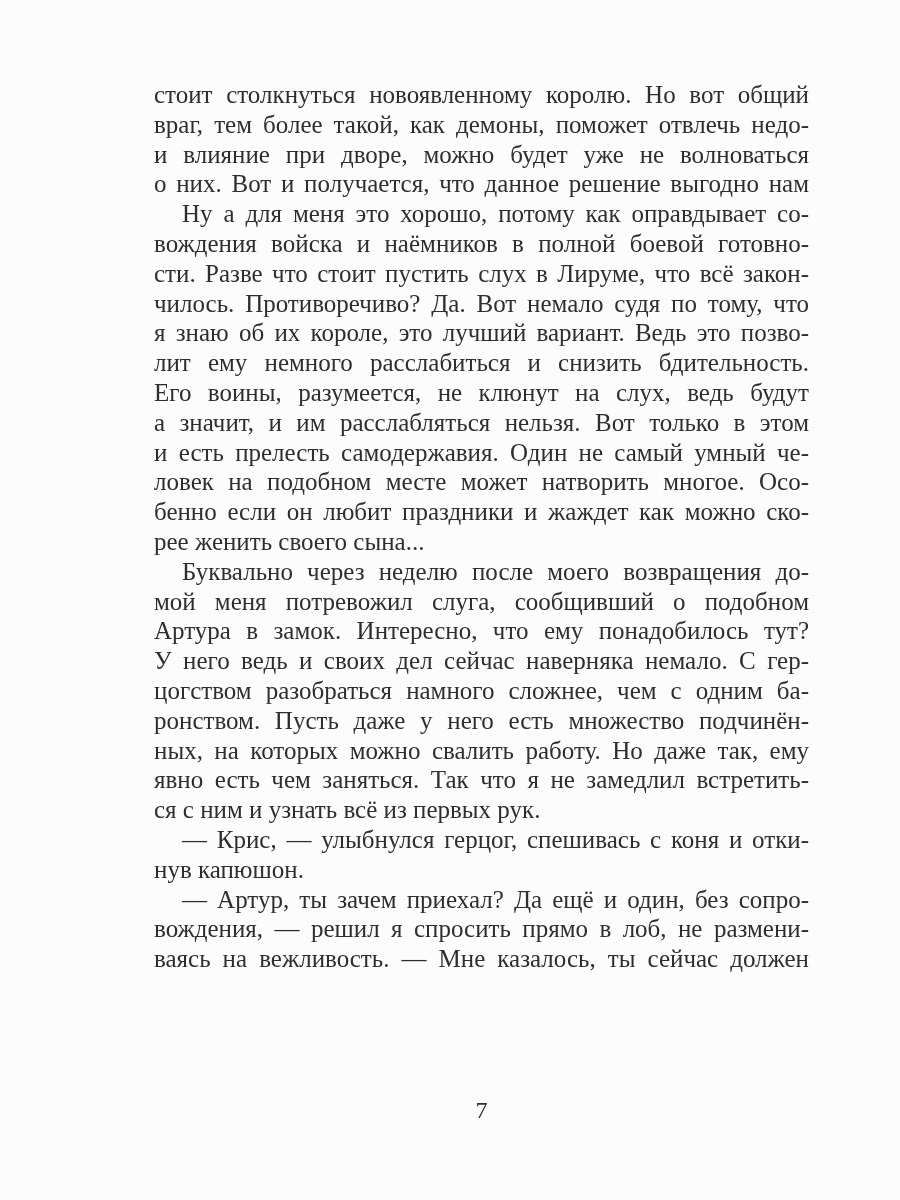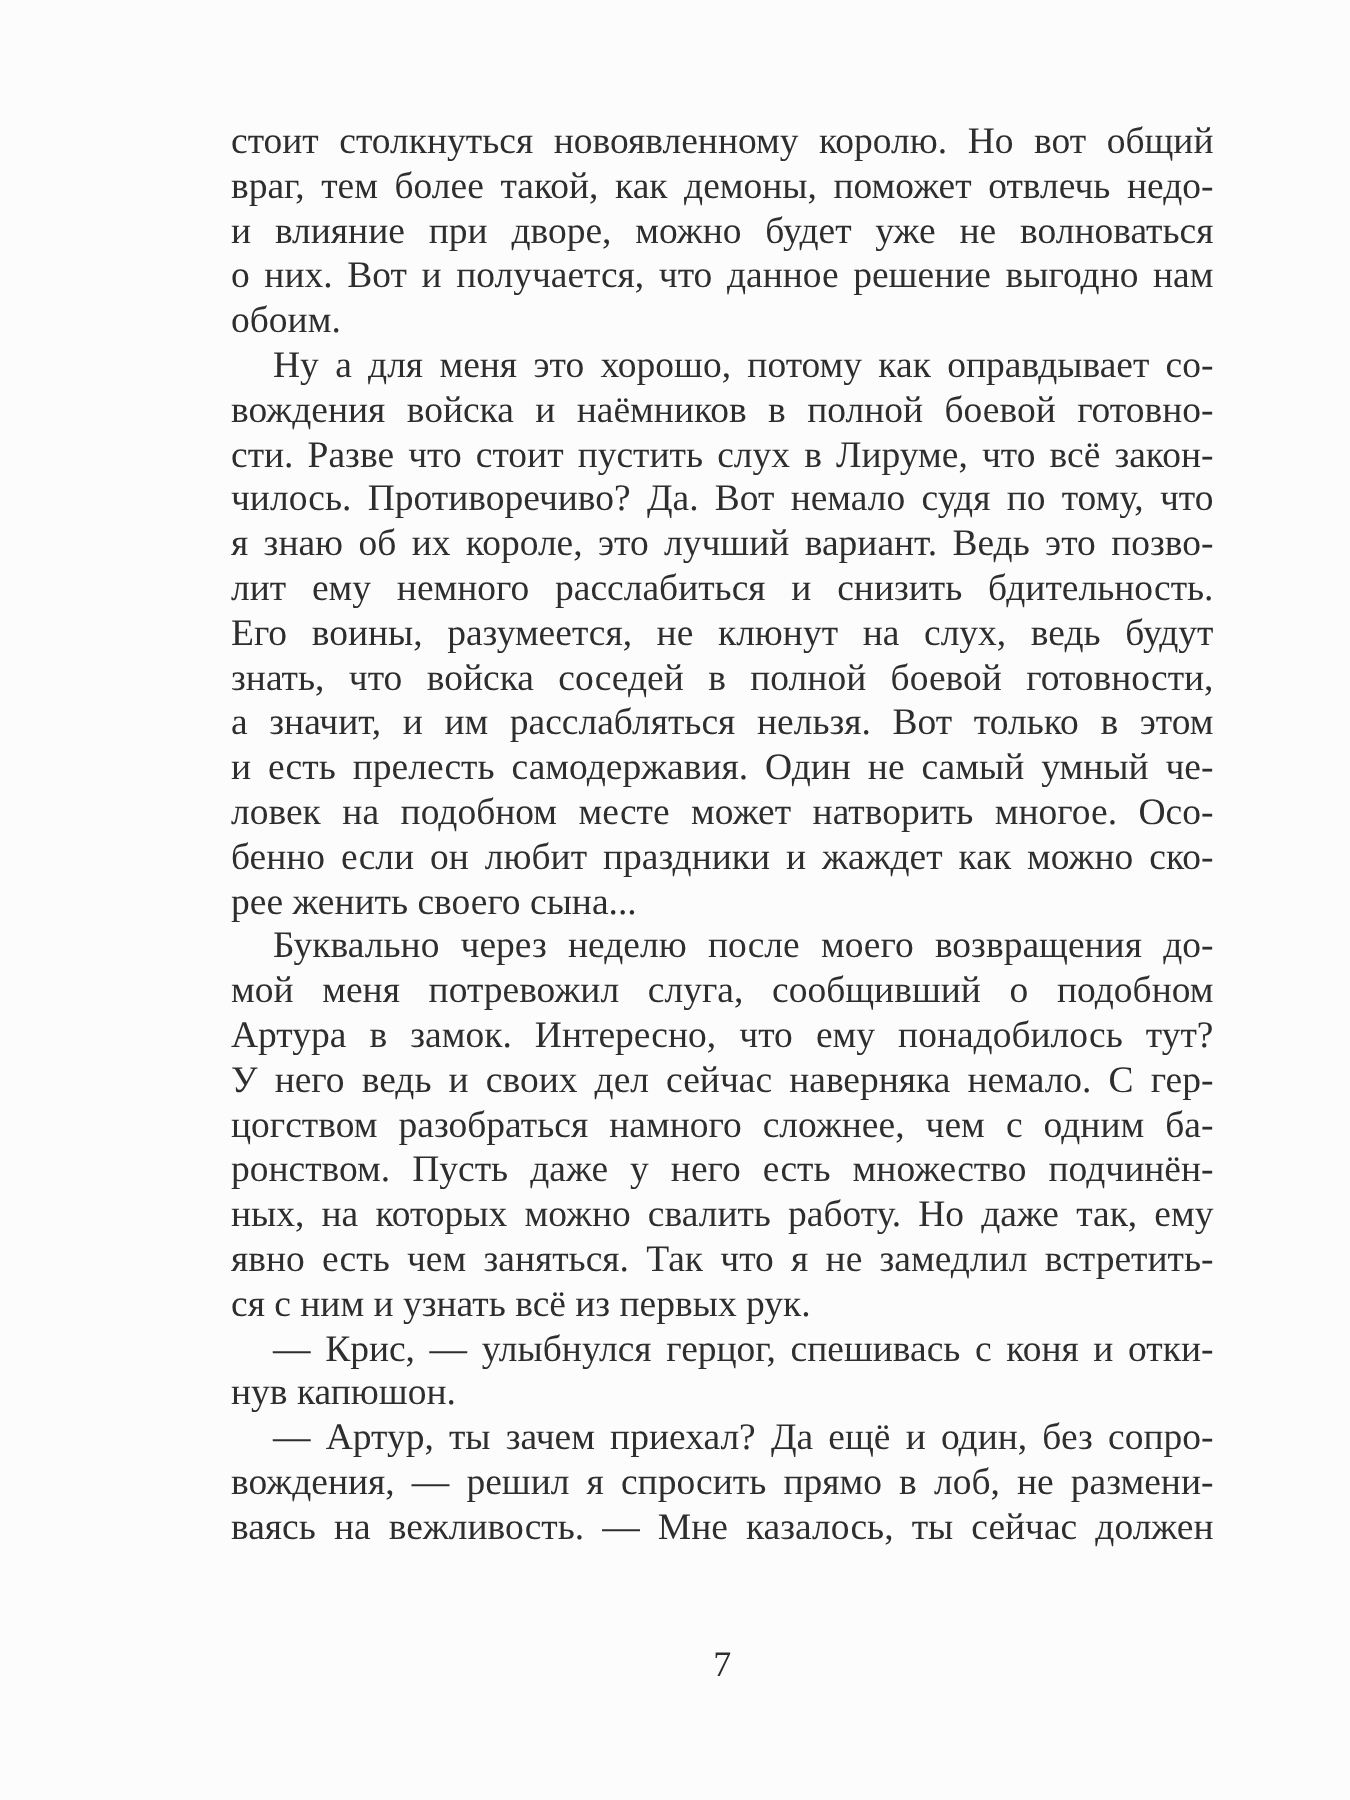--- a/index.html
+++ b/index.html
@@ -55,31 +55,29 @@
 </head>
 <body style="background-color: rgb(252, 252, 252); color: rgb(46, 46, 46);">
 
 <div class="page">
   <main class="text-block" id="text-block">
       <div class="paragraph">
         <div class="line">стоит столкнуться новоявленному королю. Но вот общий</div>
         <div class="line">враг, тем более такой, как демоны, поможет отвлечь недо-</div>
         <div class="line">и влияние при дворе, можно будет уже не волноваться</div>
         <div class="line">о них. Вот и получается, что данное решение выгодно нам</div>
-        <div class="line flush">обоим.</div>
       </div>
       <div class="paragraph">
         <div class="line indent">Ну а для меня это хорошо, потому как оправдывает со-</div>
         <div class="line">вождения войска и наёмников в полной боевой готовно-</div>
         <div class="line">сти. Разве что стоит пустить слух в Лируме, что всё закон-</div>
         <div class="line">чилось. Противоречиво? Да. Вот немало судя по тому, что</div>
         <div class="line">я знаю об их короле, это лучший вариант. Ведь это позво-</div>
         <div class="line">лит ему немного расслабиться и снизить бдительность.</div>
         <div class="line">Его воины, разумеется, не клюнут на слух, ведь будут</div>
-        <div class="line">знать, что войска соседей в полной боевой готовности,</div>
         <div class="line">а значит, и им расслабляться нельзя. Вот только в этом</div>
         <div class="line">и есть прелесть самодержавия. Один не самый умный че-</div>
         <div class="line">ловек на подобном месте может натворить многое. Осо-</div>
         <div class="line">бенно если он любит праздники и жаждет как можно ско-</div>
         <div class="line flush">рее женить своего сына...</div>
       </div>
       <div class="paragraph">
         <div class="line indent">Буквально через неделю после моего возвращения до-</div>
         <div class="line">мой меня потревожил слуга, сообщивший о подобном</div>
         <div class="line">Артура в замок. Интересно, что ему понадобилось тут?</div>

